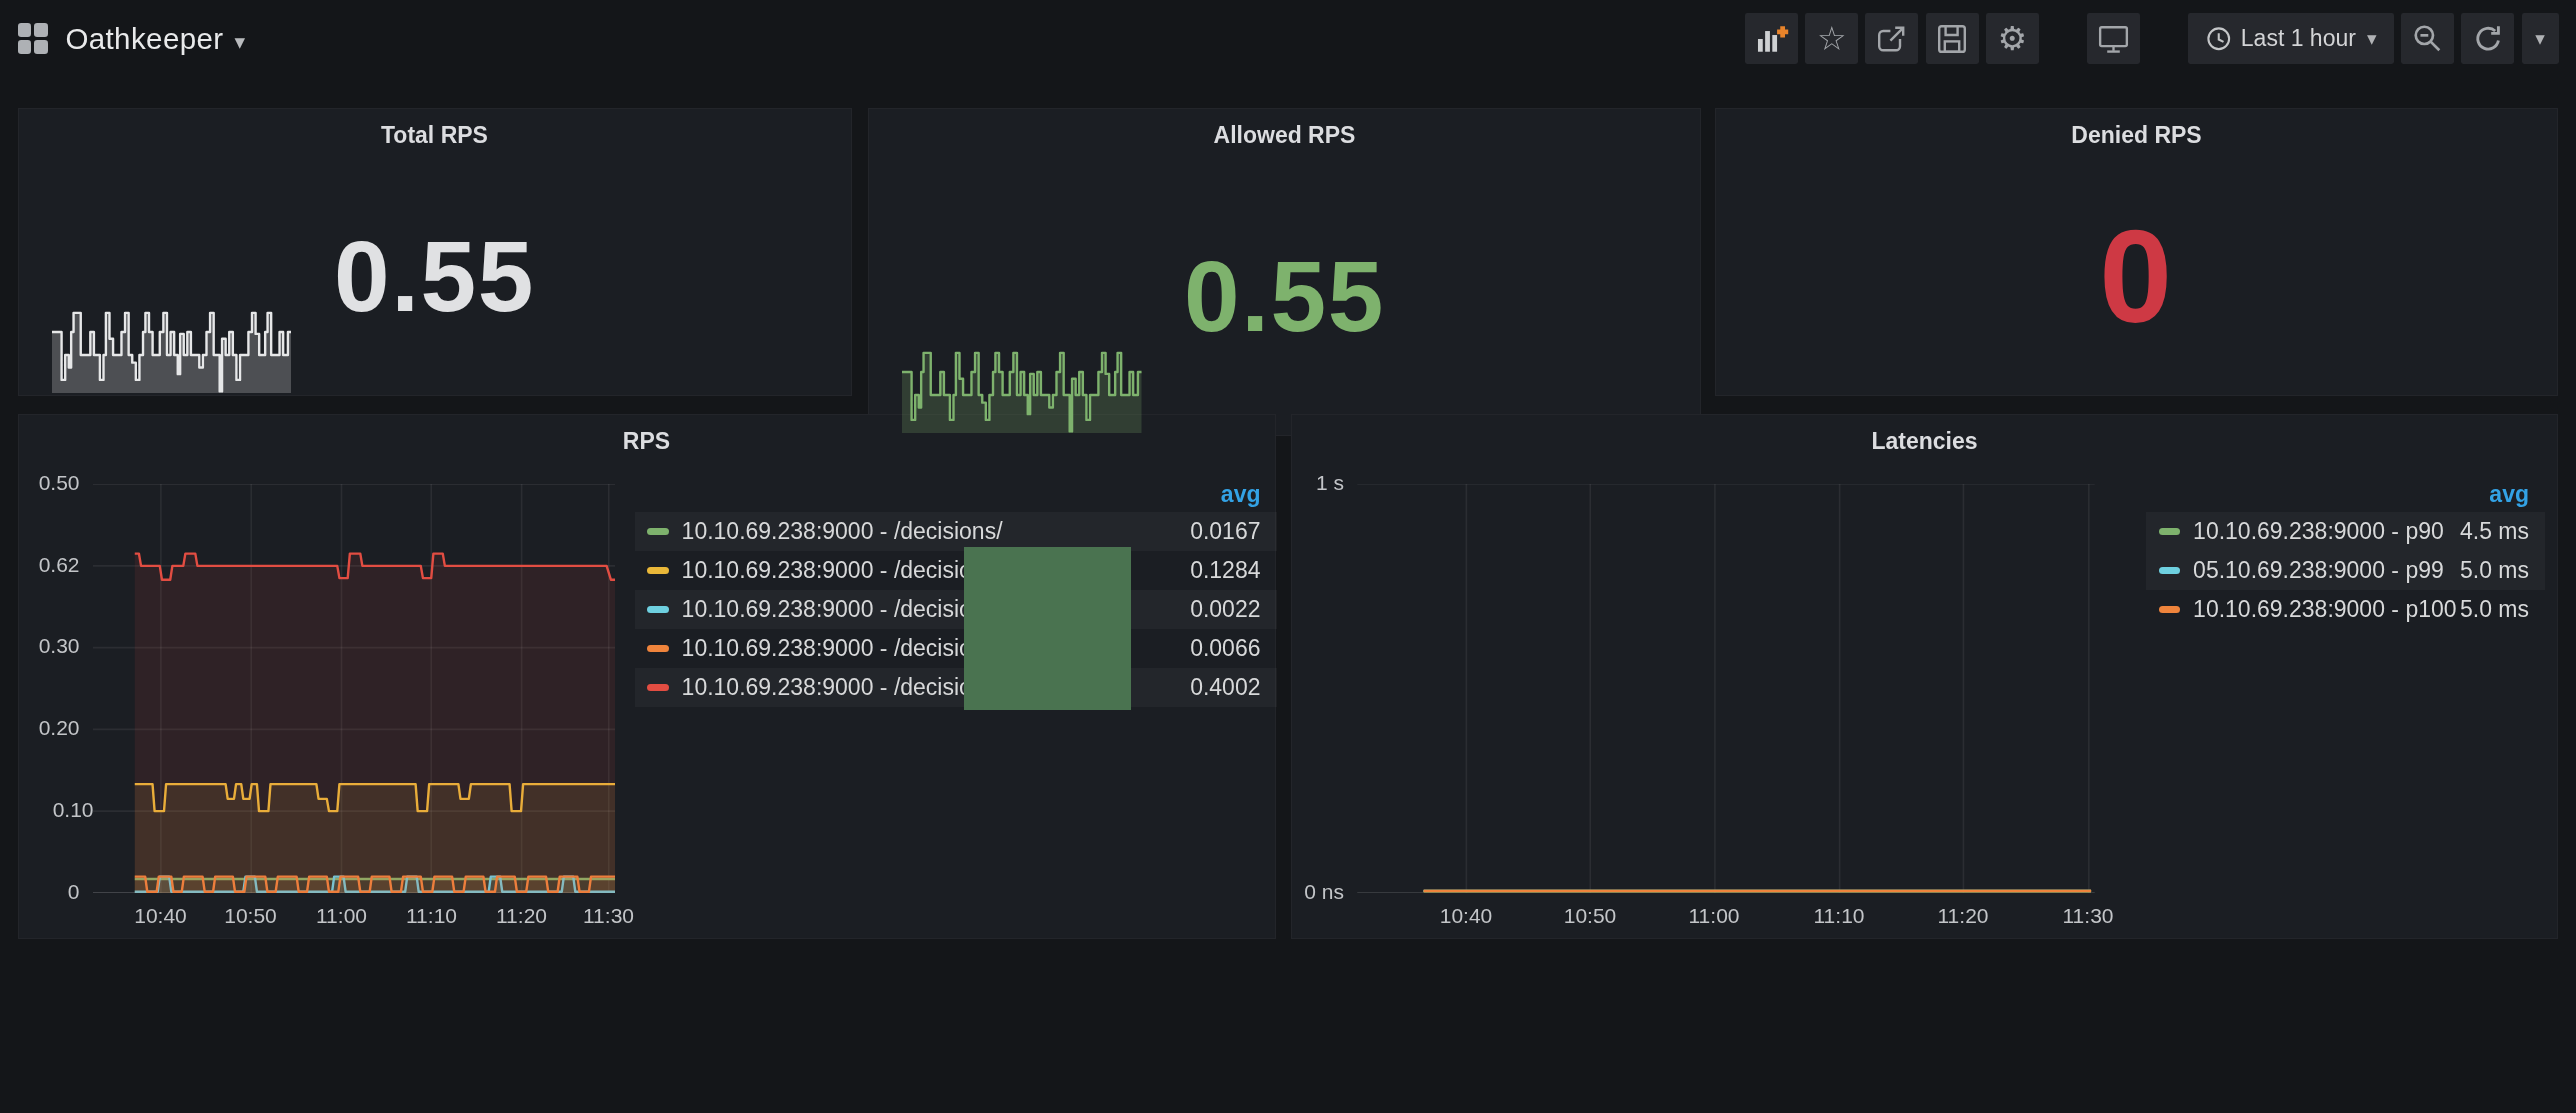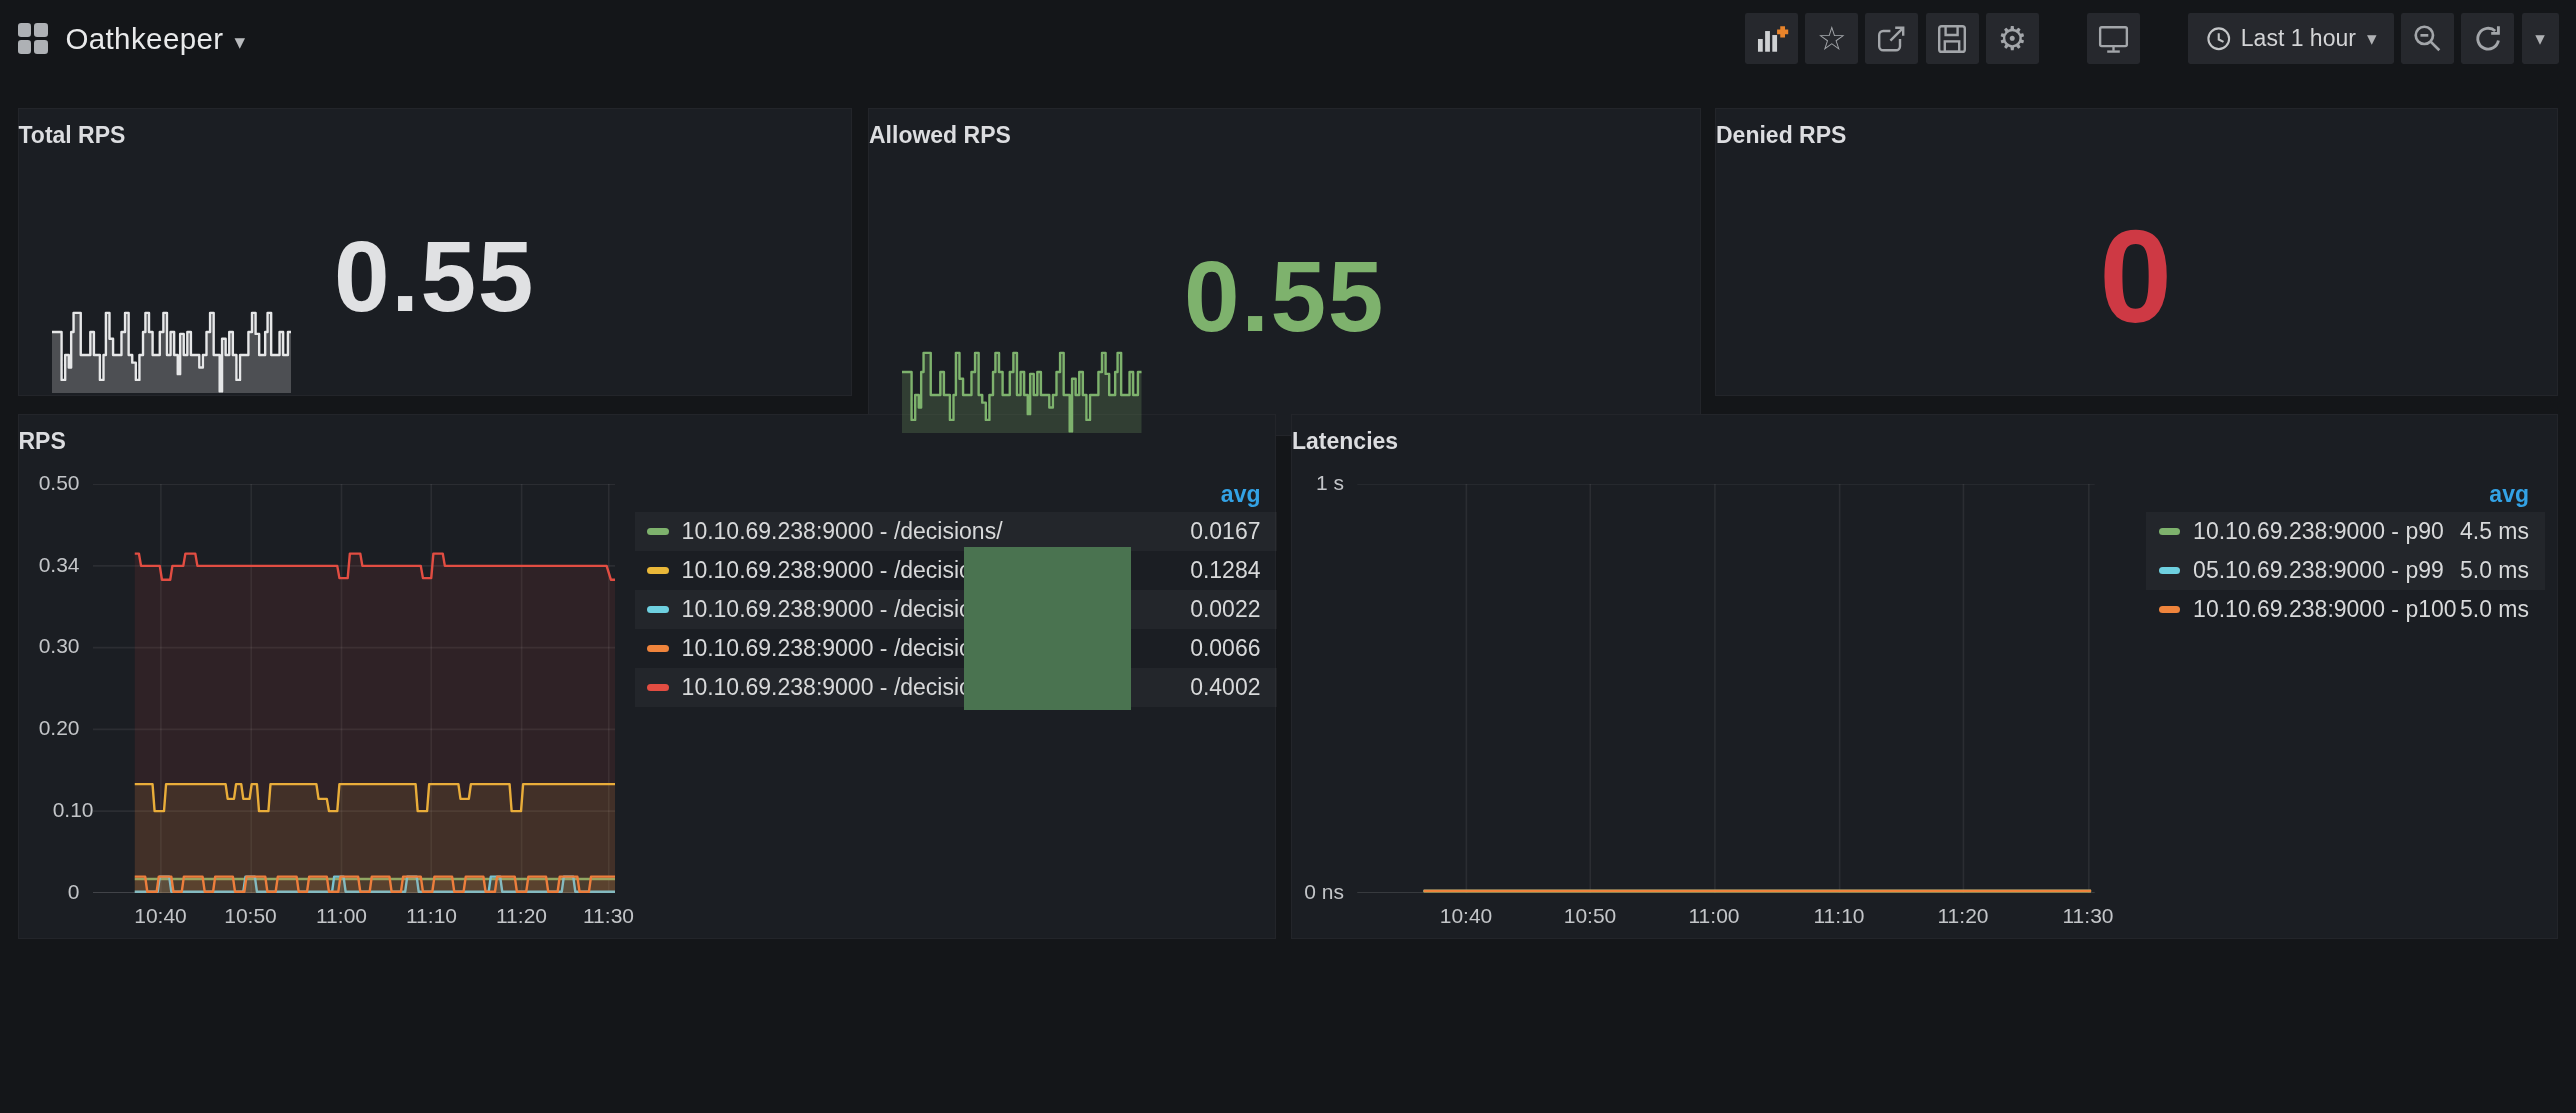--- a/index.html
+++ b/index.html
@@ -21,21 +21,21 @@
     display:flex;align-items:center;justify-content:center;color:#a3a6aa;
     box-sizing:border-box;margin-left:7.2px;cursor:pointer}
   .nav-btn svg{display:block}
   .glyph{font-size:33px;line-height:1;color:#a3a6aa;font-family:"DejaVu Sans",sans-serif}
   .gap-lg{width:41px}
   .time-btn{padding:0 17.5px;font-size:23px;color:#d3d4d6;white-space:nowrap}
   .time-btn .caret{margin-left:11px;color:#b0b2b5;font-size:19px}
   .caret{font-size:19px;color:#b0b2b5}
   
   .panel{position:absolute;background:#1b1e23;border:0.8px solid rgba(255,255,255,.035);box-sizing:border-box}
-  .panel-title{position:absolute;top:12.8px;left:0;right:0;text-align:left;
+  .panel-title{position:absolute;top:12.8px;left:0;right:0;text-align:center;
     font-size:23px;font-weight:700;color:#dcdde0;z-index:6;cursor:pointer}
   
   .stat-value{position:absolute;top:48px;bottom:0;left:0;right:0;display:flex;
     align-items:center;justify-content:center;font-weight:700;z-index:4;letter-spacing:1.6px}
   .spark{position:absolute;left:33px;right:6.4px;bottom:1.6px;height:99px;z-index:2}
   
   .chart-svg{position:absolute;z-index:1;cursor:crosshair}
   .tick{position:absolute;color:#c3c5c8;font-size:21px;z-index:3}
   .xtick{transform:translateX(-50%);white-space:nowrap}
   .ytick{text-align:right;white-space:nowrap}
@@ -211,21 +211,21 @@
 <div class="tick xtick" style="left: 142px; top: 489px;">10:40</div>
     <div class="tick xtick" style="left: 232px; top: 489px;">10:50</div>
     <div class="tick xtick" style="left: 323px; top: 489px;">11:00</div>
     <div class="tick xtick" style="left: 413px; top: 489px;">11:10</div>
     <div class="tick xtick" style="left: 503px; top: 489px;">11:20</div>
     <div class="tick xtick" style="left: 590px; top: 489px;">11:30</div>
     <div class="tick ytick" style="left: 0px; width: 61px; top: 465px;">0</div>
     <div class="tick ytick" style="left: 0px; width: 61px; top: 383px; margin-left: 14px;">0.10</div>
     <div class="tick ytick" style="left: 0px; width: 61px; top: 301px;">0.20</div>
     <div class="tick ytick" style="left: 0px; width: 61px; top: 219px;">0.30</div>
-    <div class="tick ytick" style="left: 0px; width: 61px; top: 138px;">0.34</div>
+    <div class="tick ytick" style="left: 0px; width: 61px; top: 138px;">0.62</div>
     <div class="tick ytick" style="left: 0px; width: 61px; top: 56px;">0.50</div>
   </div>
 
 <div class="panel" id="lat-panel" style="left:1291px;top:414px;width:1267px;height:525px">
   <div class="panel-title">Latencies</div>
   <svg class="chart-svg" id="lat-svg" style="left:65px;top:69px;width:738px;height:409px" viewBox="0 0 925 513">
       <line x1="136.9" y1="0" x2="136.9" y2="513" stroke="rgba(255,255,255,0.07)" stroke-width="2"></line>
       <line x1="292.3" y1="0" x2="292.3" y2="513" stroke="rgba(255,255,255,0.07)" stroke-width="2"></line>
       <line x1="448.6" y1="0" x2="448.6" y2="513" stroke="rgba(255,255,255,0.07)" stroke-width="2"></line>
       <line x1="605.0" y1="0" x2="605.0" y2="513" stroke="rgba(255,255,255,0.07)" stroke-width="2"></line>

